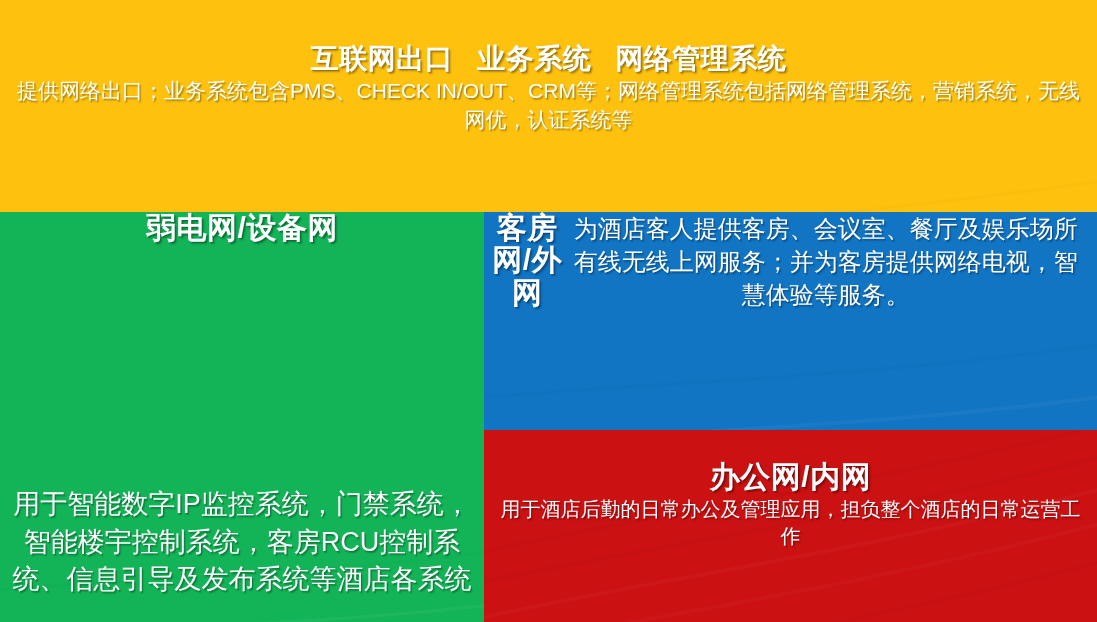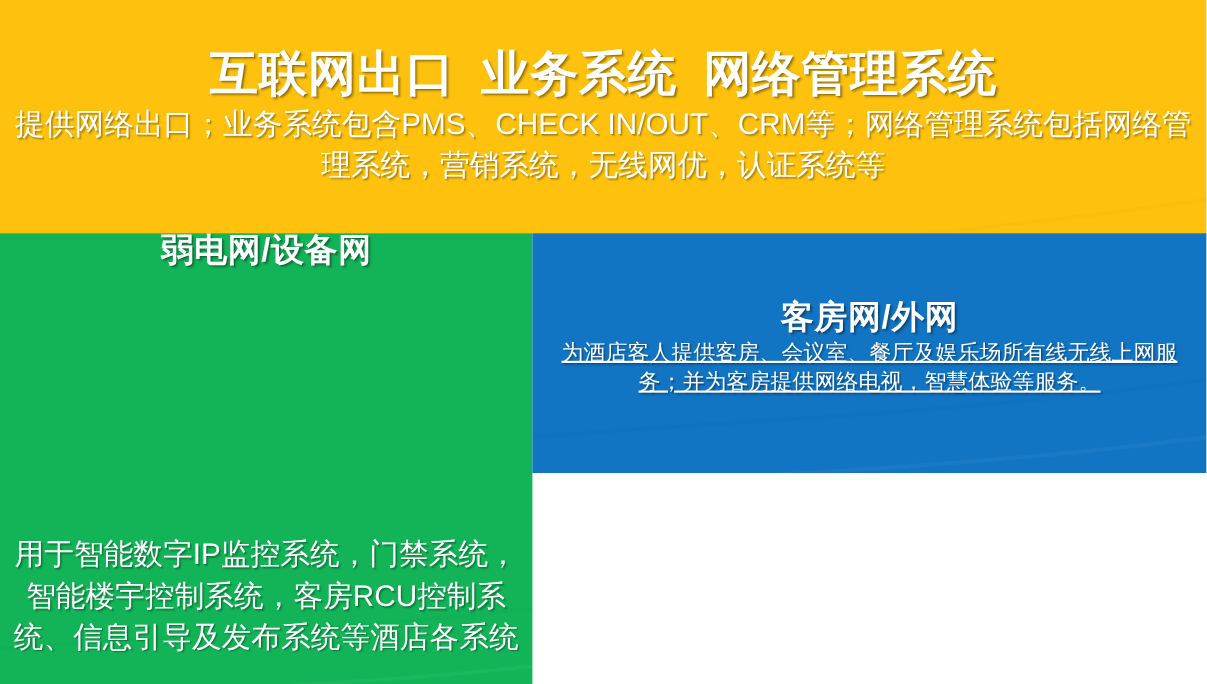--- a/index.html
+++ b/index.html
@@ -60,21 +60,21 @@
   }
 
   
   .panel-guest {
     left: 484px;
     top: 212px;
     width: 613px;
     height: 218px;
     background: #1175c4;
     display: flex;
-    flex-direction: column;
+    flex-direction: row;
     justify-content: center;
     padding: 0 8px 6px 8px;
   }
 
   
   .panel-office {
     left: 484px;
     top: 430px;
     width: 613px;
     height: 192px;
@@ -106,51 +106,50 @@
       1.5px 1.5px 1.5px rgba(0, 0, 0, 0.26),
       1px 1px 0px rgba(0, 0, 0, 0.12);
   }
 
   
   .panel-internet .banner-inner {
     position: relative;
     padding-top: 44px;
   }
   .panel-internet .panel-title {
-    font-size: 44px;
+    font-size: 28px;
     margin-bottom: 3px;
   }
   .panel-internet .panel-title .gap {
     display: inline-block;
     width: 24px;
   }
   .panel-internet .panel-desc {
-    font-size: 27px;
+    font-size: 21px;
     padding: 0 4px;
   }
 
   
   .panel-weak .panel-title {
     font-size: 30px;
     margin-bottom: 2px;
   }
   .panel-weak .panel-desc {
     font-size: 27px;
     padding: 0 4px;
   }
 
   
   .panel-guest .panel-title {
     font-size: 30px;
     margin-bottom: 2px;
   }
   .panel-guest .panel-desc {
-    font-size: 20px;
+    font-size: 24px;
     padding: 0 6px;
-    text-decoration: underline;
   }
 
   
   .panel-office .panel-title {
     font-size: 30px;
     margin-bottom: 2px;
   }
   .panel-office .panel-desc {
     font-size: 20px;
     padding: 0 6px;
@@ -189,14 +188,26 @@
     <svg class="texture" viewBox="0 0 700 300" preserveAspectRatio="none" aria-hidden="true">
       <path d="M-60,250 C140,205 420,230 800,155" fill="none" stroke="#ffffff" stroke-opacity="0.08" stroke-width="3"></path>
       <path d="M-60,290 C140,250 420,275 800,200" fill="none" stroke="#ffffff" stroke-opacity="0.06" stroke-width="3"></path>
       <path d="M-60,210 C140,165 420,190 800,110" fill="none" stroke="#000000" stroke-opacity="0.03" stroke-width="3"></path>
     </svg>
 
     <h2 class="panel-title">客房网/外网</h2>
     <p class="panel-desc">为酒店客人提供客房、会议室、餐厅及娱乐场所有线无线上网服务；并为客房提供网络电视，智慧体验等服务。</p>
   </section>
 
+  <section class="panel panel-office">
+    <svg class="texture" viewBox="0 0 700 260" preserveAspectRatio="none" aria-hidden="true">
+      <path d="M-60,230 C150,150 420,150 800,20" fill="none" stroke="#ffffff" stroke-opacity="0.055" stroke-width="3"></path>
+      <path d="M-60,255 C150,180 420,178 800,48" fill="none" stroke="#ffffff" stroke-opacity="0.045" stroke-width="3"></path>
+      <path d="M-60,200 C150,122 420,122 800,-5" fill="none" stroke="#000000" stroke-opacity="0.05" stroke-width="3"></path>
+      <path d="M-60,175 C150,98 420,95 800,-30" fill="none" stroke="#000000" stroke-opacity="0.04" stroke-width="3"></path>
+      <path d="M-60,285 C150,212 420,208 800,80" fill="none" stroke="#000000" stroke-opacity="0.035" stroke-width="3"></path>
+    </svg>
+
+    <h2 class="panel-title">办公网/内网</h2>
+    <p class="panel-desc">用于酒店后勤的日常办公及管理应用，担负整个酒店的日常运营工作</p>
+  </section>
 
 </div>
 
 </body></html>

